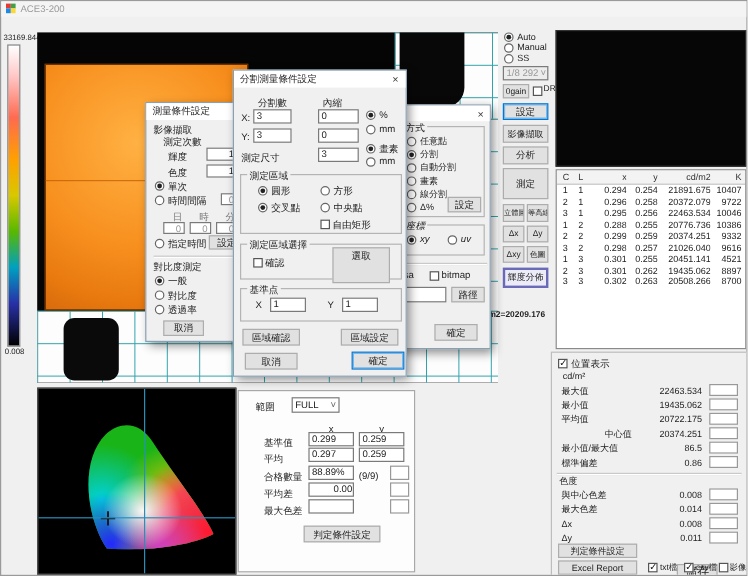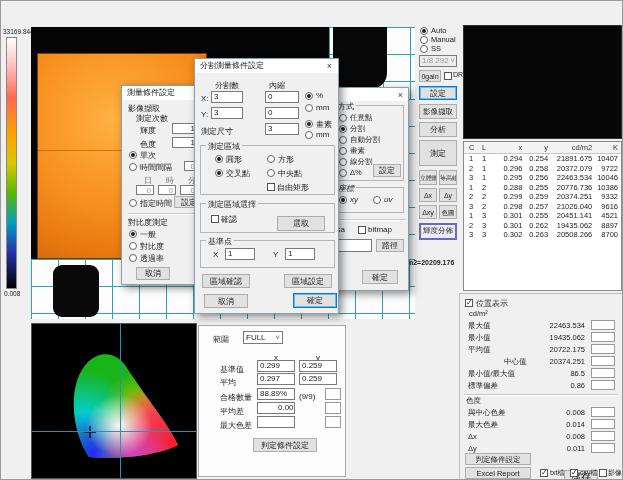--- a/index.html
+++ b/index.html
@@ -46,20 +46,29 @@
   .srow{position:absolute;left:8px;right:3px;height:11px;}
   .slabel{position:absolute;left:0;top:0;font-size:7.5px;line-height:11px;white-space:nowrap;}
   .svalue{position:absolute;right:34px;top:0;font-size:7.5px;line-height:11px;}
   .sbox{position:absolute;right:4px;top:0;width:24px;height:10px;background:#fff;border:1px solid #999;box-sizing:border-box;}
 </style>
 </head>
 <body>
 
 <div class="screen">
 
+  <div class="abs" style="left:0;top:0;width:623px;height:13px;background:#f4f4f4;">
+    <span class="abs" style="left:4px;top:2px;width:8px;height:8px;">
+      <span class="abs" style="left:0;top:0;width:4px;height:4px;background:#e53935;"></span>
+      <span class="abs" style="left:4px;top:0;width:4px;height:4px;background:#43a047;"></span>
+      <span class="abs" style="left:0;top:4px;width:4px;height:4px;background:#1e88e5;"></span>
+      <span class="abs" style="left:4px;top:4px;width:4px;height:4px;background:#fdd835;"></span>
+    </span>
+    <span class="lbl" style="left:16px;top:2px;color:#9a9a9a;font-size:8px;">ACE3-200</span>
+  </div>
 
 
   <span class="lbl" style="left:2px;top:27px;font-size:6.5px;">33169.844</span>
   <div class="abs" style="left:5px;top:36px;width:9px;height:250px;border:1px solid #888;
       background:linear-gradient(#ffffff,#ffc8c8 10%,#ff6a50 24%,#ffa000 38%,#d8c800 50%,#58b800 62%,#00a0c0 74%,#2830a8 86%,#000000);"></div>
   <span class="lbl" style="left:3px;top:289px;font-size:6.5px;">0.008</span>
 
   <div class="abs" style="left:30px;top:26px;width:384px;height:292px;background:#050505;overflow:hidden;">
     <div class="grid" style="left:298px;top:0;width:86px;height:72px;"></div>
     <div class="abs" style="left:302px;top:-6px;width:54px;height:68px;background:#080808;border-radius:0 0 16px 14px;"></div>
@@ -447,21 +456,21 @@
       <span class="rad" style="left:66px;top:23px;"></span>
       <span class="rlab" style="left:77px;top:22px;">中央點</span>
       <span class="cb" style="left:66px;top:37px;"></span>
       <span class="rlab" style="left:76px;top:36px;">自由矩形</span>
     </div>
 
     <div class="grp" style="left:5px;top:144px;width:135px;height:30px;">
       <span class="gl">測定區域選擇</span>
       <span class="cb" style="left:10px;top:11px;"></span>
       <span class="rlab" style="left:20px;top:10px;">確認</span>
-      <div class="btn" style="left:76px;top:12px;width:48px;height:15px;line-height:14px;">選取</div>
+      <div class="btn" style="left:76px;top:2px;width:48px;height:30px;line-height:14px;">選取</div>
     </div>
 
     <div class="grp" style="left:5px;top:181px;width:135px;height:28px;">
       <span class="gl">基準点</span>
       <span class="rlab" style="left:12px;top:9px;">X</span>
       <div class="inp" style="left:24px;top:7px;width:30px;height:12px;">1</div>
       <span class="rlab" style="left:72px;top:9px;">Y</span>
       <div class="inp" style="left:84px;top:7px;width:30px;height:12px;">1</div>
     </div>
 

